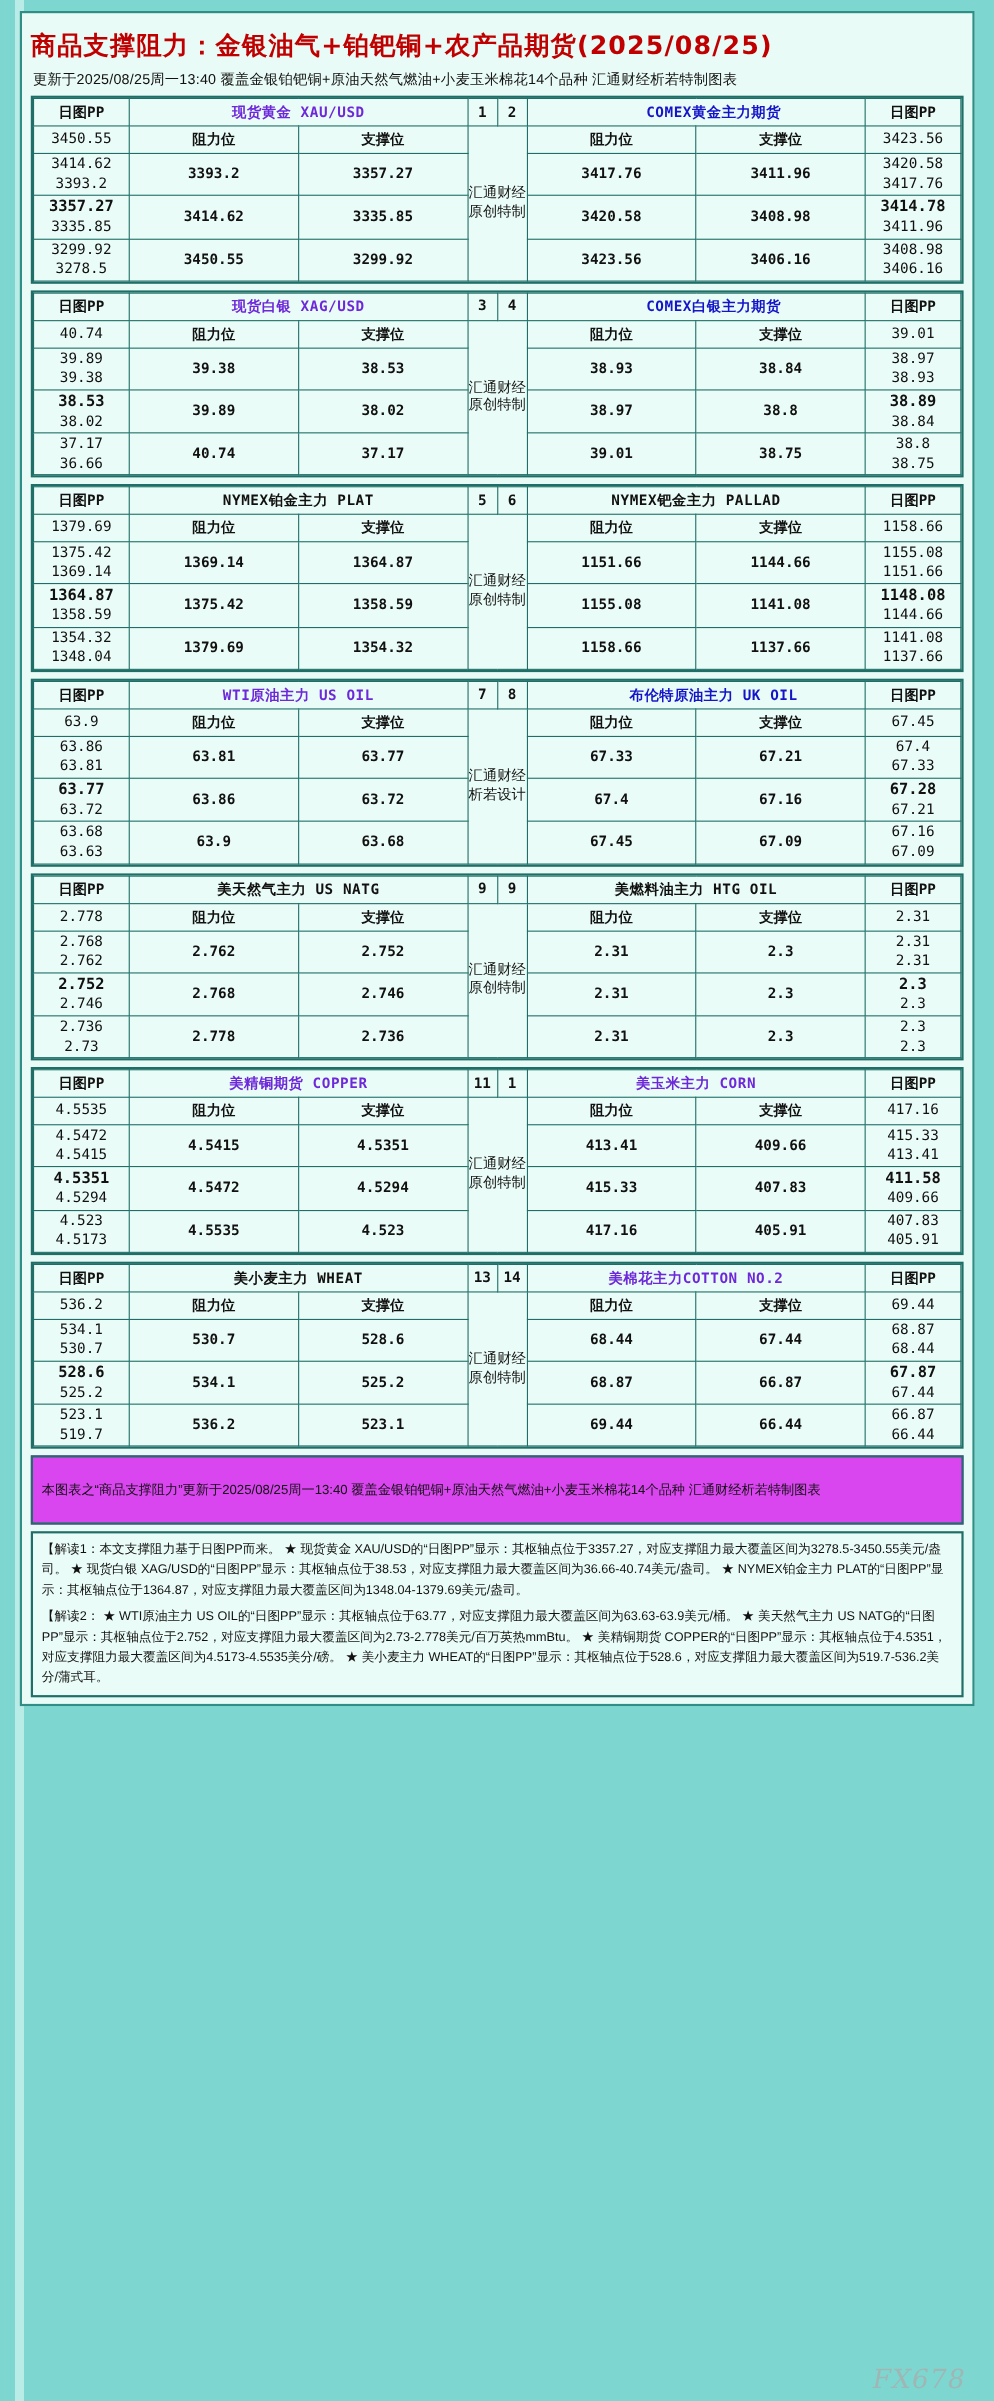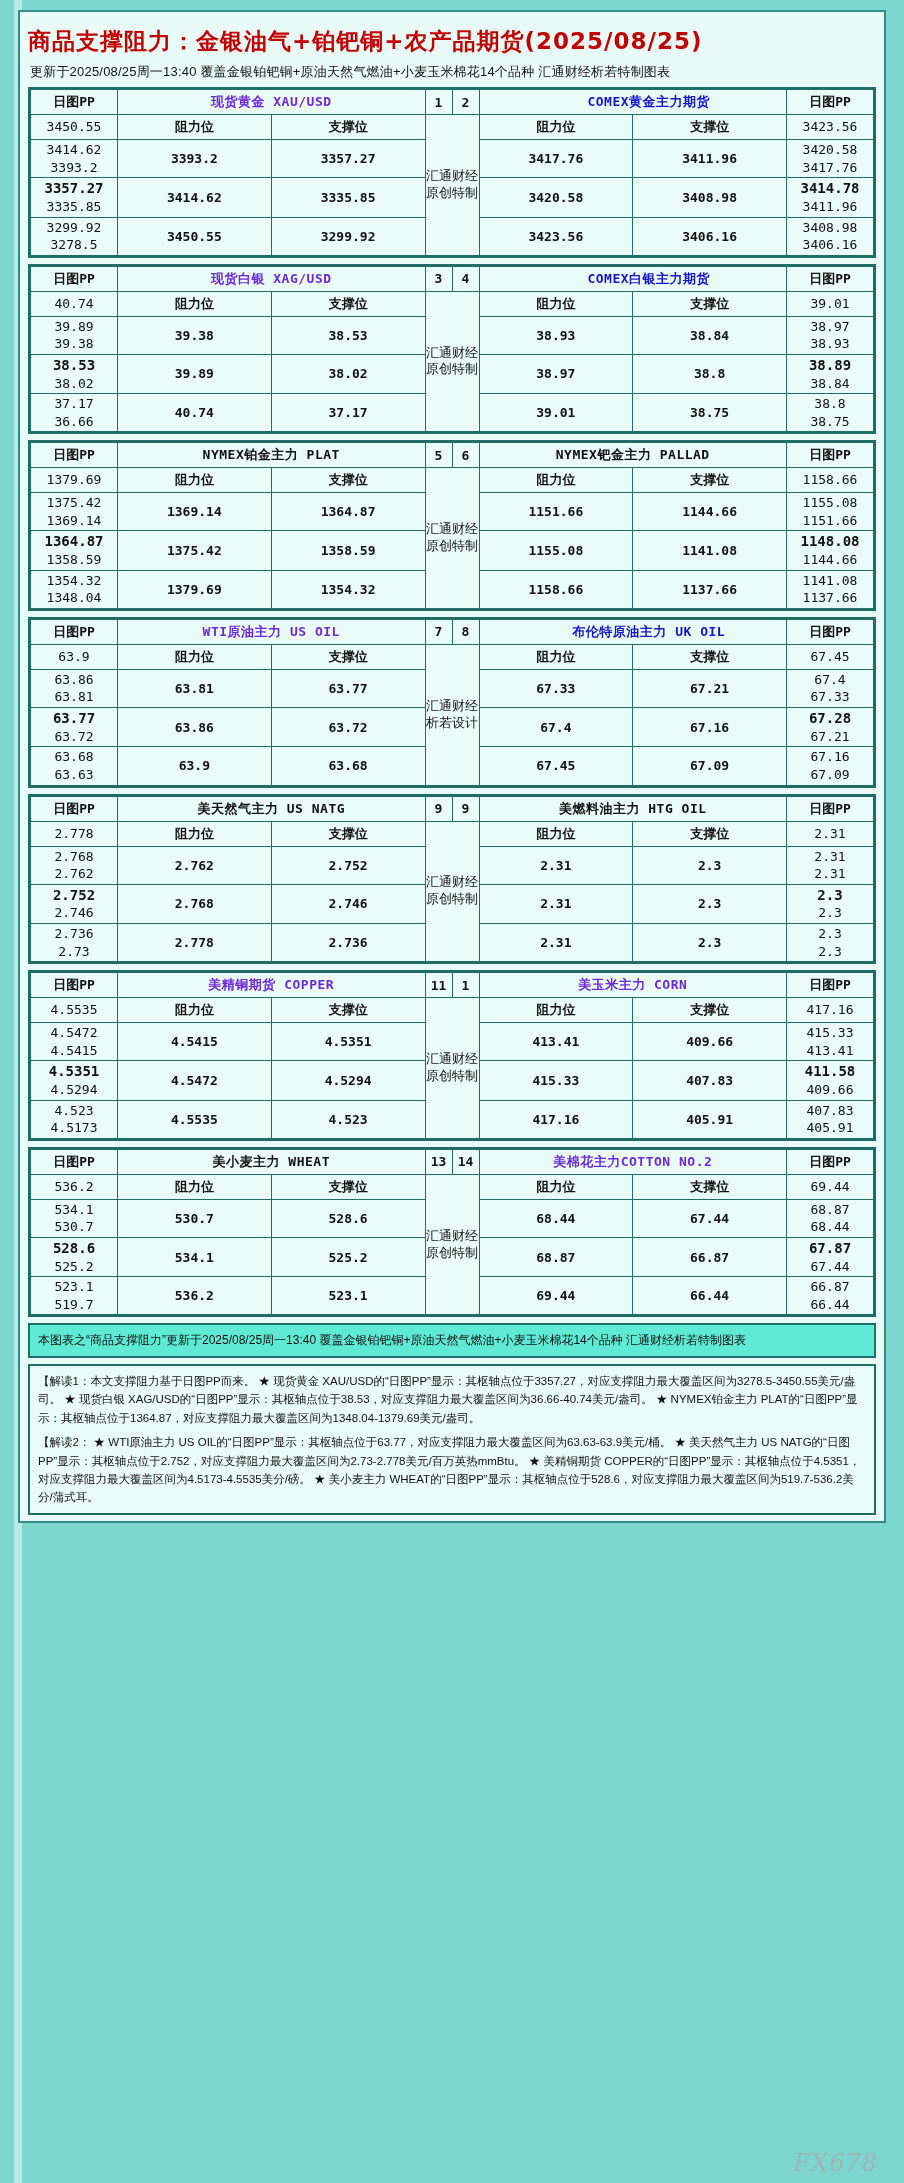--- a/index.html
+++ b/index.html
@@ -99,22 +99,22 @@
   }
   .watermark{
     font-size:10.5px;
     color:#27a39a;
     line-height:1.3;
     text-align:center;
     font-family:"DejaVu Sans", sans-serif;
   }
   .footnote{
     border:2px solid #1f6f68;
-    background:#5eead4;
-    padding:6px 8px;
+    background:#d946ef;
+    padding:20px 8px;
     font-size:12px;
     line-height:1.55;
     color:#111;
     margin-bottom:6px;
   }
   .notes{
     border:2px solid #1f6f68;
     background:#eafcf7;
     padding:6px 8px;
     font-size:11.5px;

